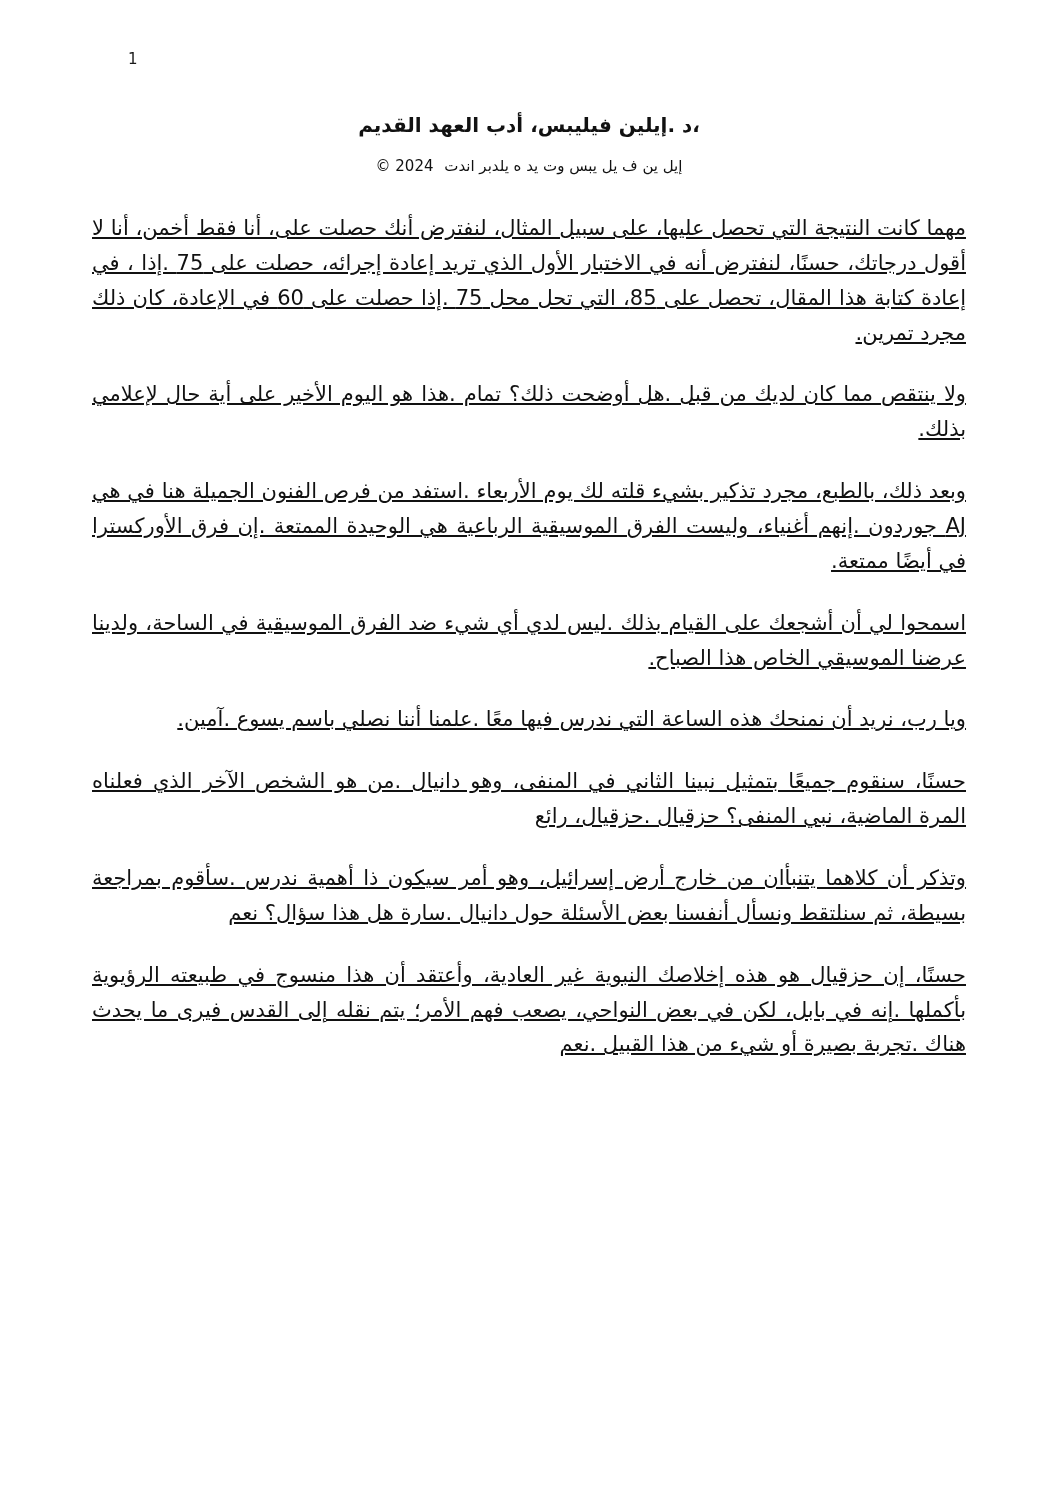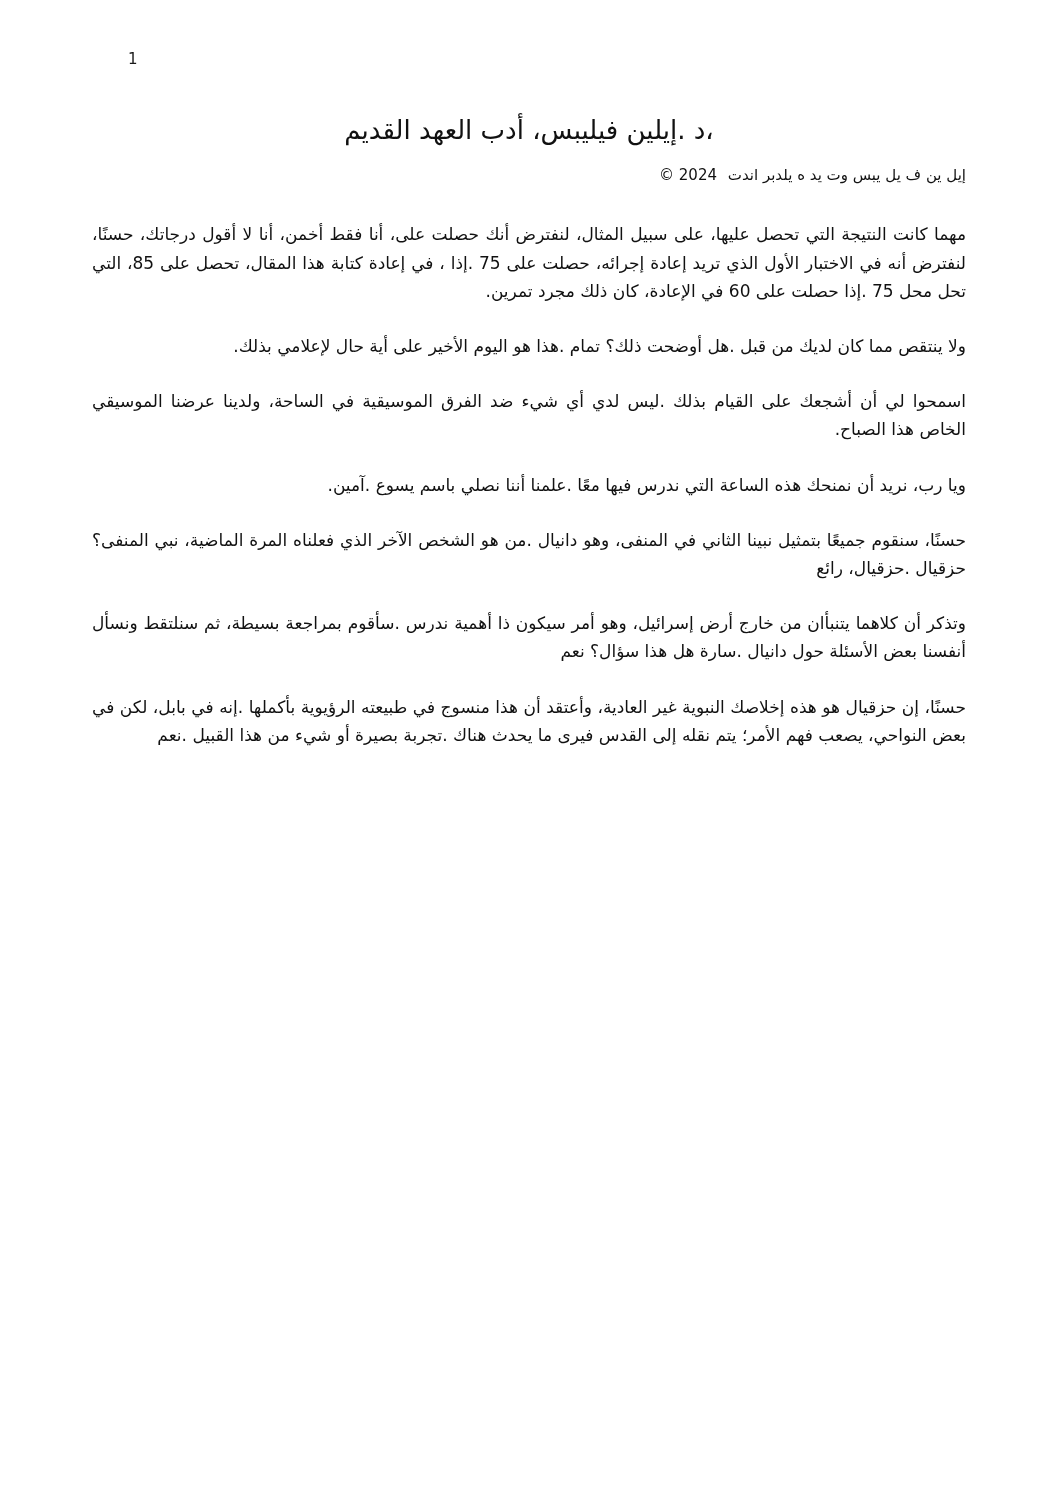--- a/index.html
+++ b/index.html
@@ -22,42 +22,42 @@
       font-size: 15px;
       padding-left: 36px;
       color: #1a1a1a;
     }
     .title-block {
       direction: rtl;
       text-align: center;
       margin-top: 42px;
     }
     .title-line {
-      font-size: 26px;
-      font-weight: normal;
+      font-size: 20px;
+      font-weight: bold;
       line-height: 1.55;
       margin: 16px;
     }
     .copyright {
       font-size: 15px;
       margin-top: 9px;
       font-weight: normal;
-      text-align: right;
     }
     .copyright .year {
       direction: ltr;
       unicode-bidi: embed;
       display: inline-block;
       margin-right: 6px;
     }
     .content {
       direction: rtl;
       margin-top: 36px;
-      font-size: 17px;
+      font-size: 21px;
       line-height: 1.66;
+      text-decoration: underline;
     }
     .content p {
       margin: 0 0 27px 0;
       text-align: justify;
       text-align-last: right;
     }
   </style>
 </head>
 <body>
 
@@ -69,20 +69,21 @@
     <h1 class="title-line">،د .إيلين فيليبس، أدب العهد القديم</h1>
     <div class="copyright">
       <span>إيل ين ف يل يبس وت يد ه يلدبر اندت</span>
       <span class="year">© 2024</span>
     </div>
   </div>
 
   <div class="content">
       <p>مهما كانت النتيجة التي تحصل عليها، على سبيل المثال، لنفترض أنك حصلت على، أنا فقط أخمن، أنا لا أقول درجاتك، حسنًا، لنفترض أنه في الاختبار الأول الذي تريد إعادة إجرائه، حصلت على 75 .إذا ، في إعادة كتابة هذا المقال، تحصل على 85، التي تحل محل 75 .إذا حصلت على 60 في الإعادة، كان ذلك مجرد تمرين.</p>
       <p>ولا ينتقص مما كان لديك من قبل .هل أوضحت ذلك؟ تمام .هذا هو اليوم الأخير على أية حال لإعلامي بذلك.</p>
+      <p>وبعد ذلك، بالطبع، مجرد تذكير بشيء قلته لك يوم الأربعاء .استفد من فرص الفنون الجميلة هنا في هي AJ جوردون .إنهم أغنياء، وليست الفرق الموسيقية الرباعية هي الوحيدة الممتعة .إن فرق الأوركسترا في أيضًا ممتعة.</p>
       <p>اسمحوا لي أن أشجعك على القيام بذلك .ليس لدي أي شيء ضد الفرق الموسيقية في الساحة، ولدينا عرضنا الموسيقي الخاص هذا الصباح.</p>
       <p>ويا رب، نريد أن نمنحك هذه الساعة التي ندرس فيها معًا .علمنا أننا نصلي باسم يسوع .آمين.</p>
       <p>حسنًا، سنقوم جميعًا بتمثيل نبينا الثاني في المنفى، وهو دانيال .من هو الشخص الآخر الذي فعلناه المرة الماضية، نبي المنفى؟ حزقيال .حزقيال، رائع</p>
       <p>وتذكر أن كلاهما يتنبأان من خارج أرض إسرائيل، وهو أمر سيكون ذا أهمية ندرس .سأقوم بمراجعة بسيطة، ثم سنلتقط ونسأل أنفسنا بعض الأسئلة حول دانيال .سارة هل هذا سؤال؟ نعم</p>
       <p>حسنًا، إن حزقيال هو هذه إخلاصك النبوية غير العادية، وأعتقد أن هذا منسوج في طبيعته الرؤيوية بأكملها .إنه في بابل، لكن في بعض النواحي، يصعب فهم الأمر؛ يتم نقله إلى القدس فيرى ما يحدث هناك .تجربة بصيرة أو شيء من هذا القبيل .نعم</p>
     </div>
 
 </div>
 
 </body></html>

